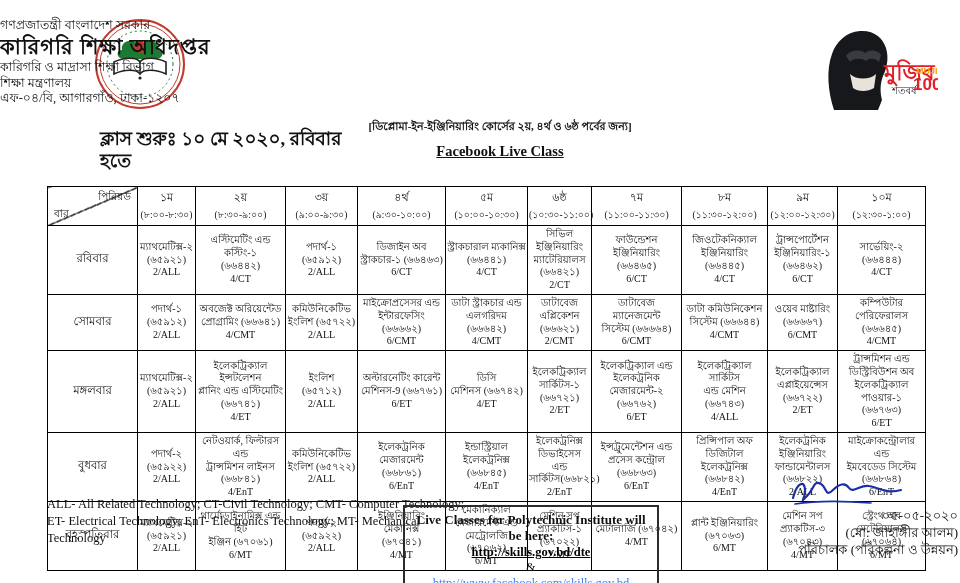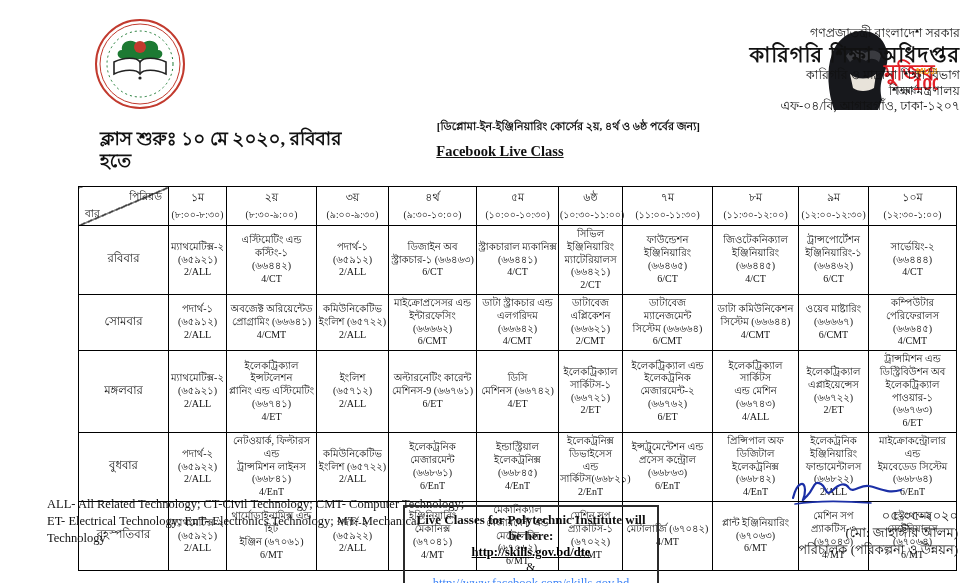--- a/index.html
+++ b/index.html
@@ -1,37 +1,37 @@
 <!DOCTYPE html>
 <html><head>
 <meta charset="utf-8">
 <style>
   * { margin:0; padding:0; box-sizing:border-box; }
   html,body { width:960px; height:583px; background:#ffffff; overflow:hidden;
     font-family:"Liberation Serif","DejaVu Serif",serif; color:#111; }
   .abs { position:absolute; }
 
   
-  #gov-header { top:26px; left:0; width:960px; text-align:right; line-height:1.25; }
+  #gov-header { top:18px; left:0; width:960px; text-align:left; line-height:1.25; }
   #gov-header .h-line1 { font-size:12.5px; }
   #gov-header .h-line2 { font-size:21px; font-weight:bold; letter-spacing:1px; }
   #gov-header .h-line3, #gov-header .h-line4, #gov-header .h-line5 { font-size:12.5px; }
 
   #dte-logo { top:16px; left:92px; }
   #mujib-logo { top:22px; left:820px; }
 
   
   #title-block { top:114px; left:300px; width:400px; text-align:center; }
   #main-title { font-size:19px; font-weight:bold; text-decoration:underline; }
-  #scope-note { font-size:11px; font-weight:bold; margin-top:4px;text-align:right; }
+  #scope-note { font-size:11px; font-weight:bold; margin-top:4px; }
   #live-class-title { font-size:14.5px; font-weight:bold; text-decoration:underline; margin-top:6px; }
   #start-note { top:128px; left:100px; width:260px; font-size:18.5px; font-weight:bold; line-height:1.2; }
 
   
-  #routine-wrap { top:186px; left:47px; width:866px;margin-left:31px; }
+  #routine-wrap { top:186px; left:47px; width:866px; }
   table.routine { border-collapse:collapse; table-layout:fixed; width:866px; }
   table.routine th, table.routine td {
     border:1px solid #000; text-align:center; vertical-align:middle; padding:2px 1px;
     font-weight:normal;
   }
   .period-label { font-size:11px; }
   .period-time  { font-size:9.5px; }
   .day-cell { font-size:11.5px; }
   .subj { font-size:10px; line-height:1.28; }
   td.corner { position:relative; padding:0;

